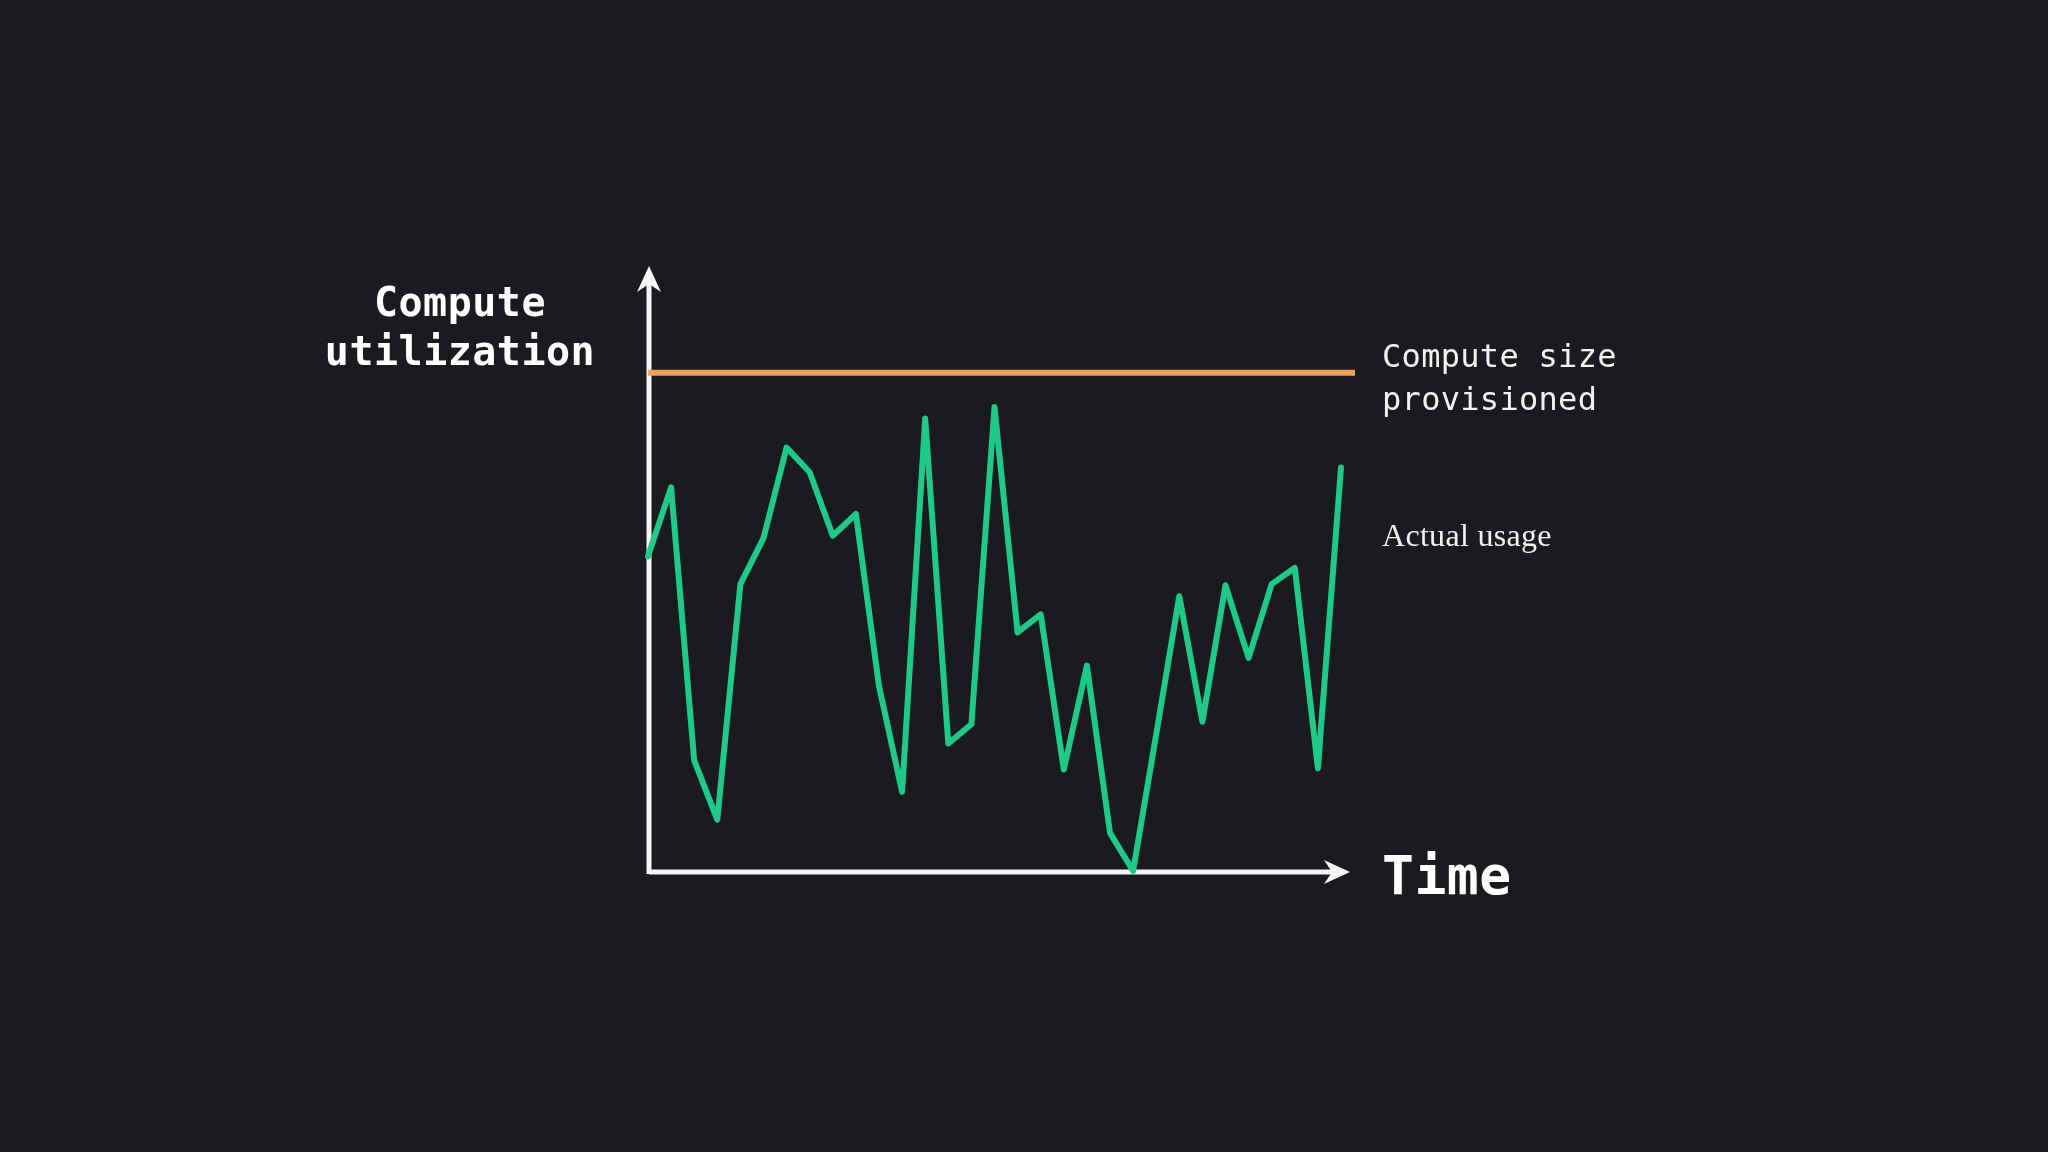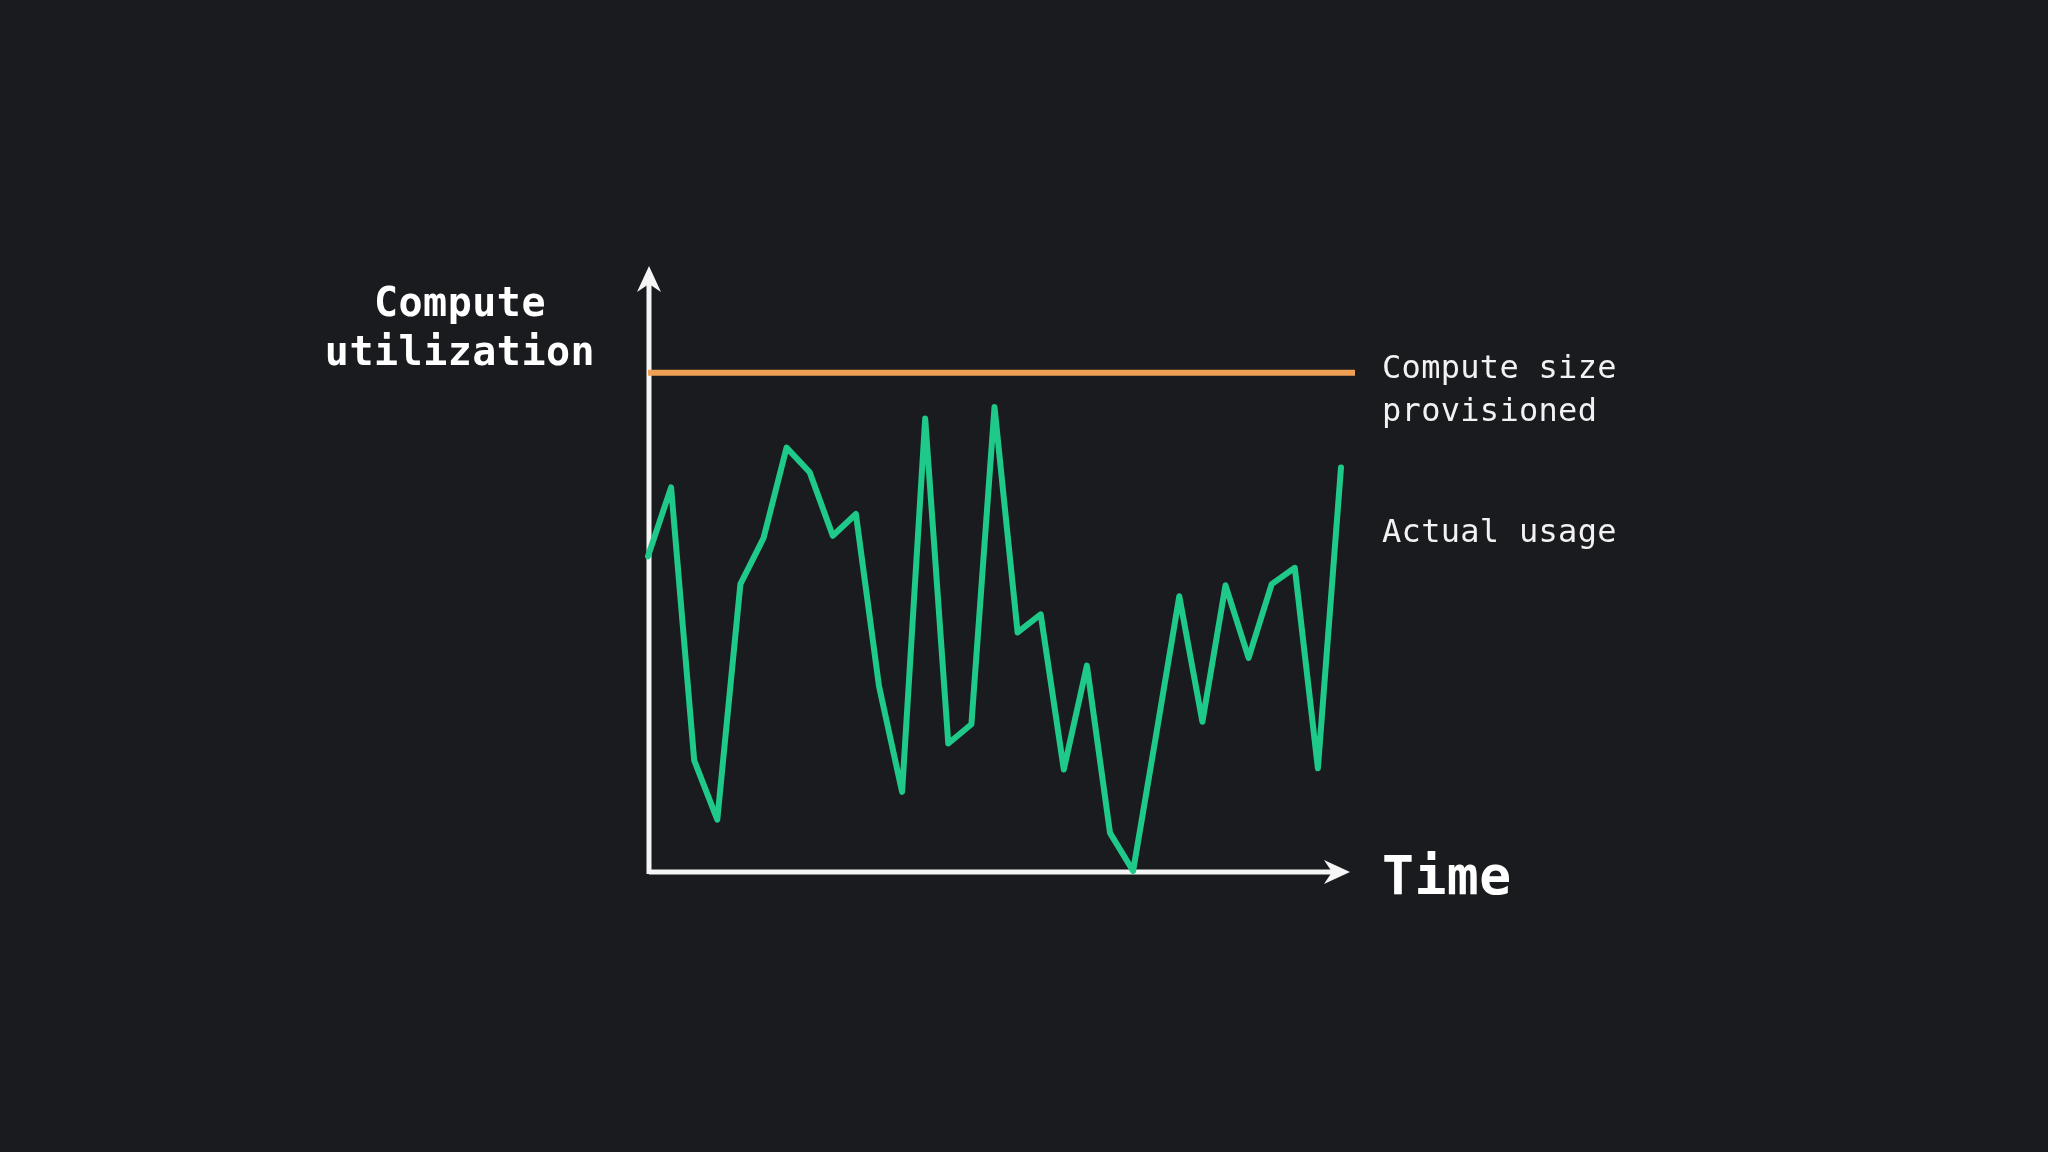--- a/index.html
+++ b/index.html
@@ -46,29 +46,29 @@
     letter-spacing: 0.5px;
   }
   .legend-item {
     position: absolute;
     color: #f2f2f2;
     font-size: 32px;
     font-weight: normal;
     line-height: 1.33;
     letter-spacing: 0.3px;
     white-space: pre-line;
-    margin-top: 11px;
   }
   .legend-provisioned {
     left: 1382px;
     top: 335px;
   }
   .legend-usage {
     left: 1382px;
-    top: 499px;
+    top: 514px;
+    font-family: Liberation Serif, serif;
   }
 </style>
 </head>
 <body>
 
 <div id="stage">
 
   <svg id="chart-svg" viewBox="0 0 2048 1152">
     <g>
       <line x1="649" y1="276" x2="649" y2="874" stroke="#f5f5f5" stroke-width="5"></line>

